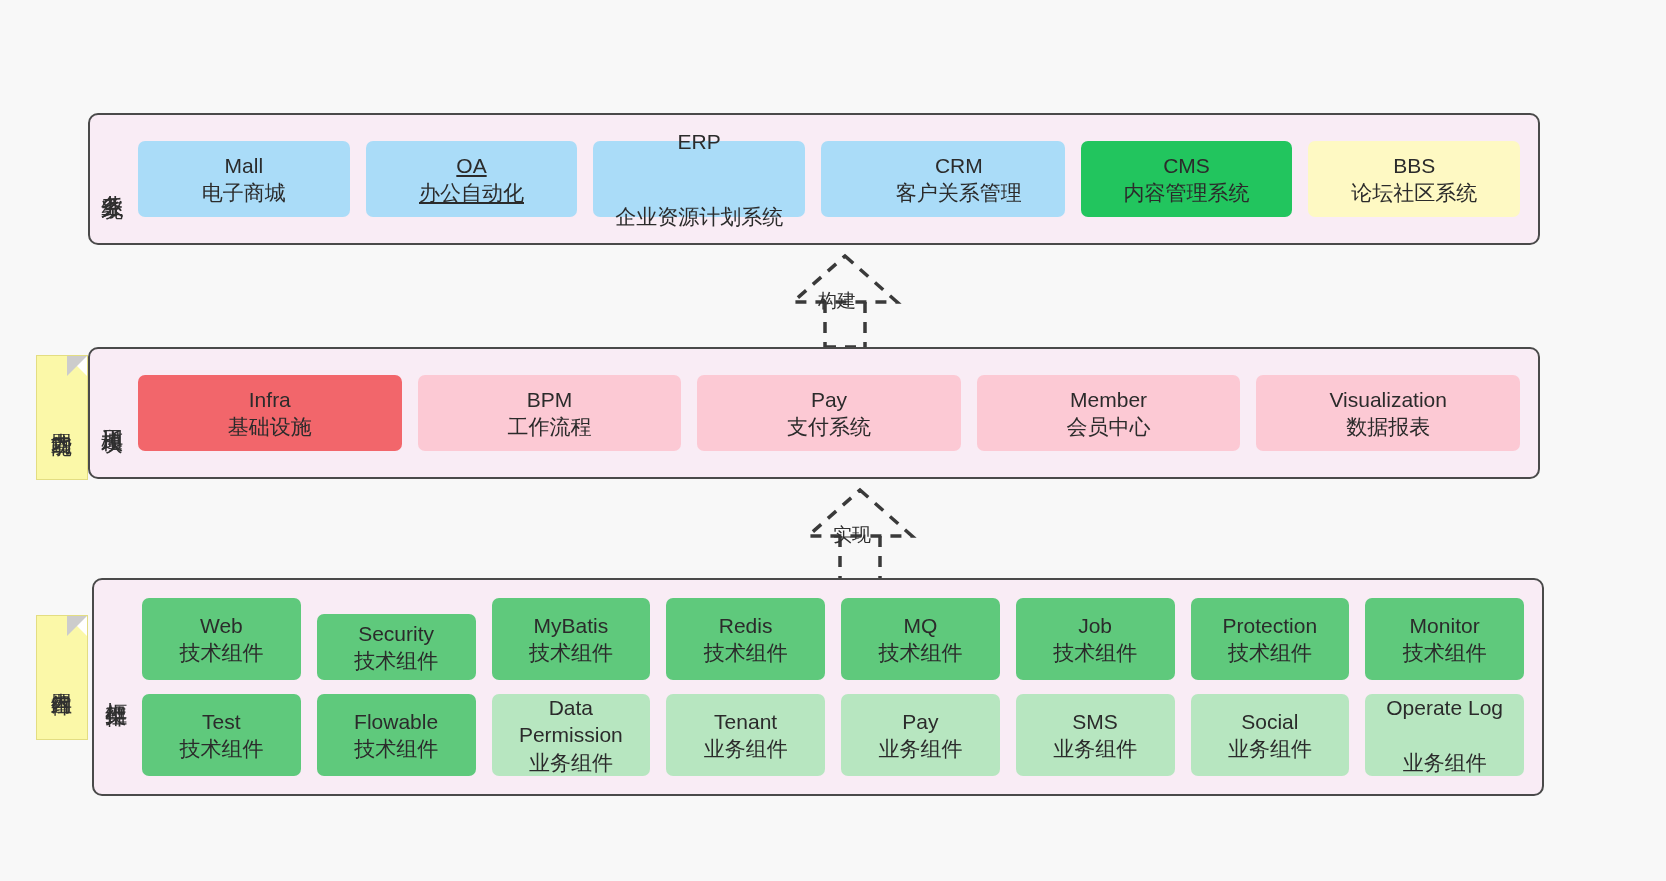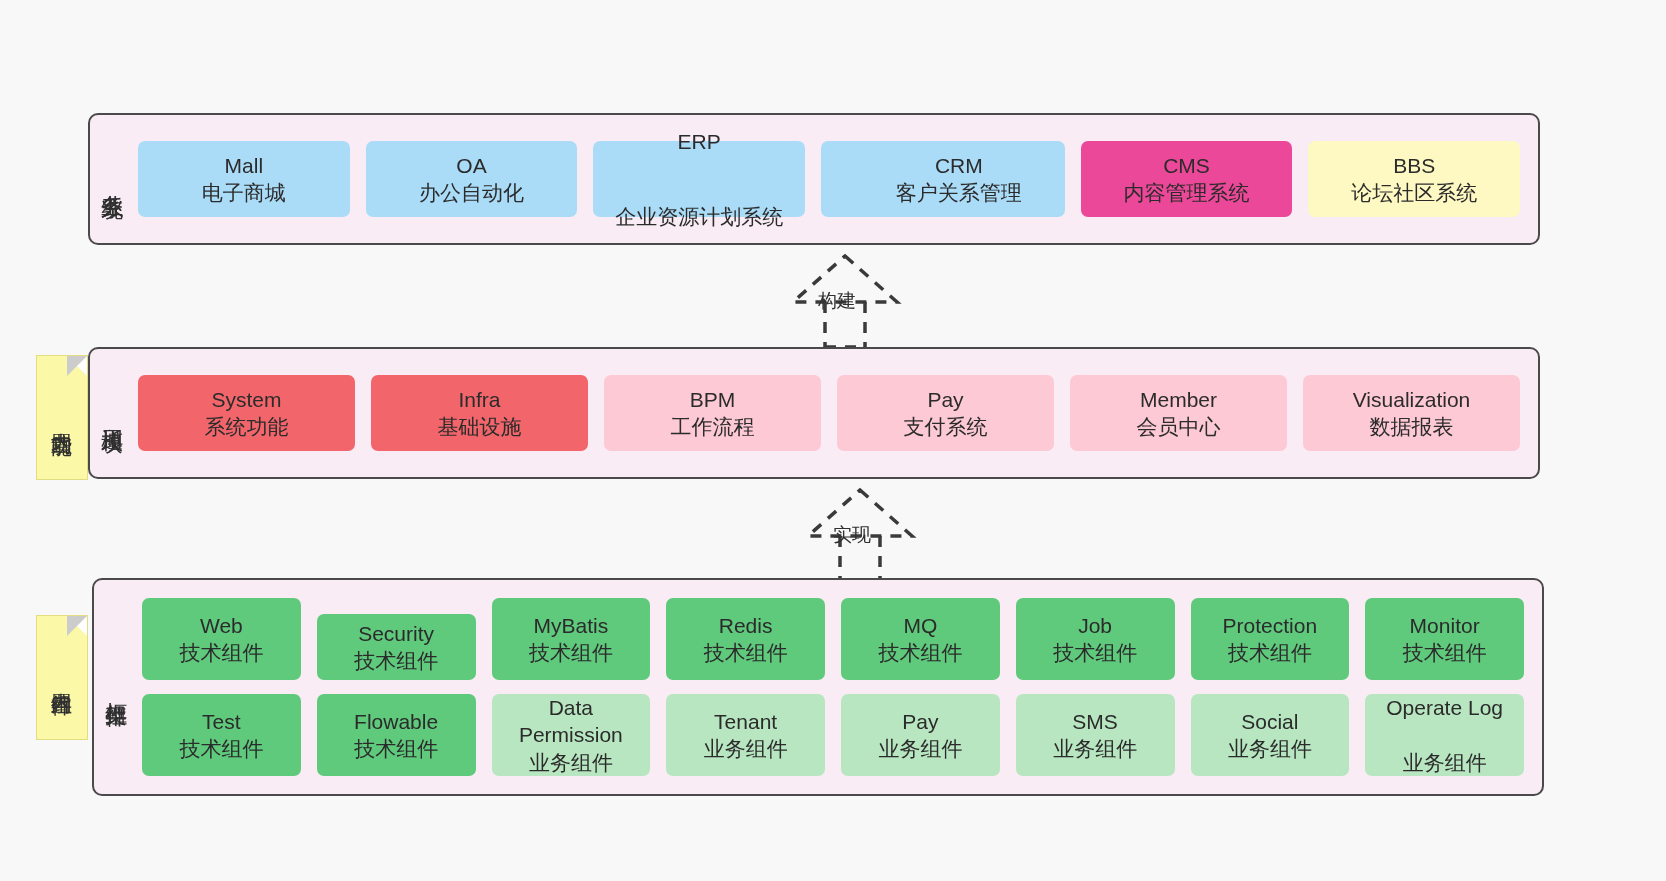--- a/index.html
+++ b/index.html
@@ -152,33 +152,33 @@
 <div class="canvas">
 
   <div class="layer" id="layer-business">
     <div class="layer-title">业务系统</div>
     <div class="layer-body">
         <div class="row">
           <div class="cell" style="background: rgb(170, 220, 248);">
             <div class="en">Mall</div>
             <div class="cn">电子商城</div>
           </div>
-          <div class="cell" style="background: rgb(170, 220, 248);">
+          <div class="cell" style="background: rgb(170, 220, 248); text-decoration: underline;">
             <div class="en">OA</div>
             <div class="cn">办公自动化</div>
           </div>
           <div class="cell" style="background: rgb(170, 220, 248); gap: 48px;">
             <div class="en">ERP</div>
             <div class="cn">企业资源计划系统</div>
           </div>
           <div class="cell" style="background: rgb(170, 220, 248); padding-left: 36px;">
             <div class="en">CRM</div>
             <div class="cn">客户关系管理</div>
           </div>
-          <div class="cell" style="background: #ec4899;">
+          <div class="cell" style="background: #22c55e;">
             <div class="en">CMS</div>
             <div class="cn">内容管理系统</div>
           </div>
           <div class="cell" style="background: #fef9c3;">
             <div class="en">BBS</div>
             <div class="cn">论坛社区系统</div>
           </div>
         </div>
       </div>
   </div>
@@ -190,24 +190,20 @@
 
       <path d="M 80 50 L 80 95 M 120 50 L 120 95 M 80 95 L 120 95" fill="none" stroke="#3a3a3a" stroke-width="3.5" stroke-dasharray="11 9"></path>
     </svg>
     <div class="conn-label">构建</div>
   </div>
 
   <div class="layer" id="layer-module">
     <div class="layer-title">通用模块</div>
     <div class="layer-body">
         <div class="row">
-          <div class="cell" style="background: rgb(242, 102, 107);">
-            <div class="en">System</div>
-            <div class="cn">系统功能</div>
-          </div>
           <div class="cell" style="background: rgb(242, 102, 107);">
             <div class="en">Infra</div>
             <div class="cn">基础设施</div>
           </div>
           <div class="cell" style="background: rgb(252, 201, 212);">
             <div class="en">BPM</div>
             <div class="cn">工作流程</div>
           </div>
           <div class="cell" style="background: rgb(252, 201, 212);">
             <div class="en">Pay</div>

